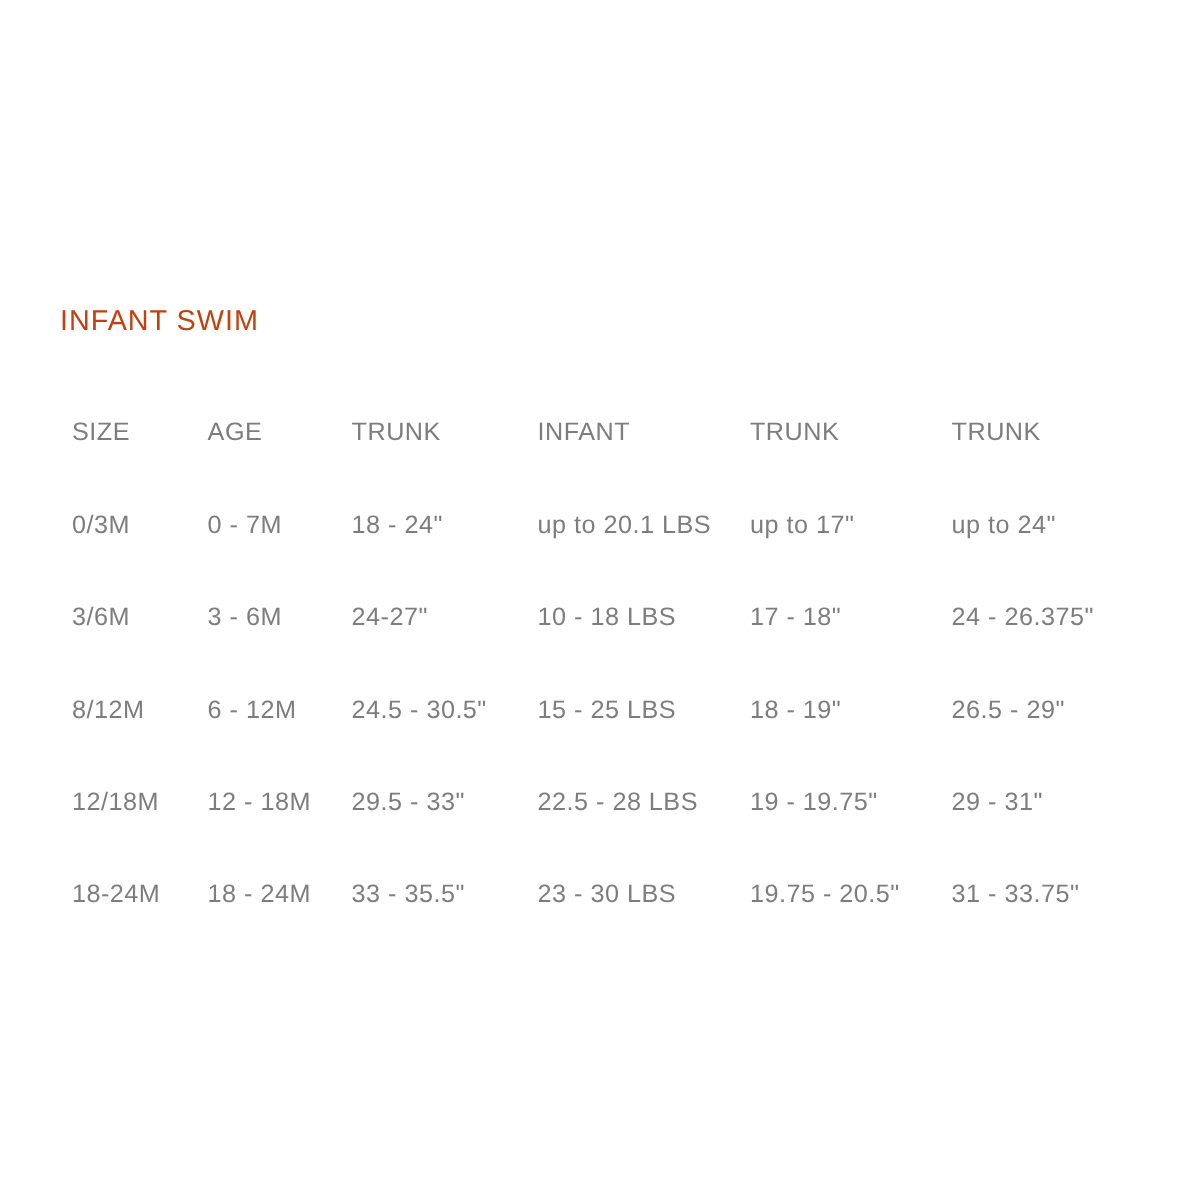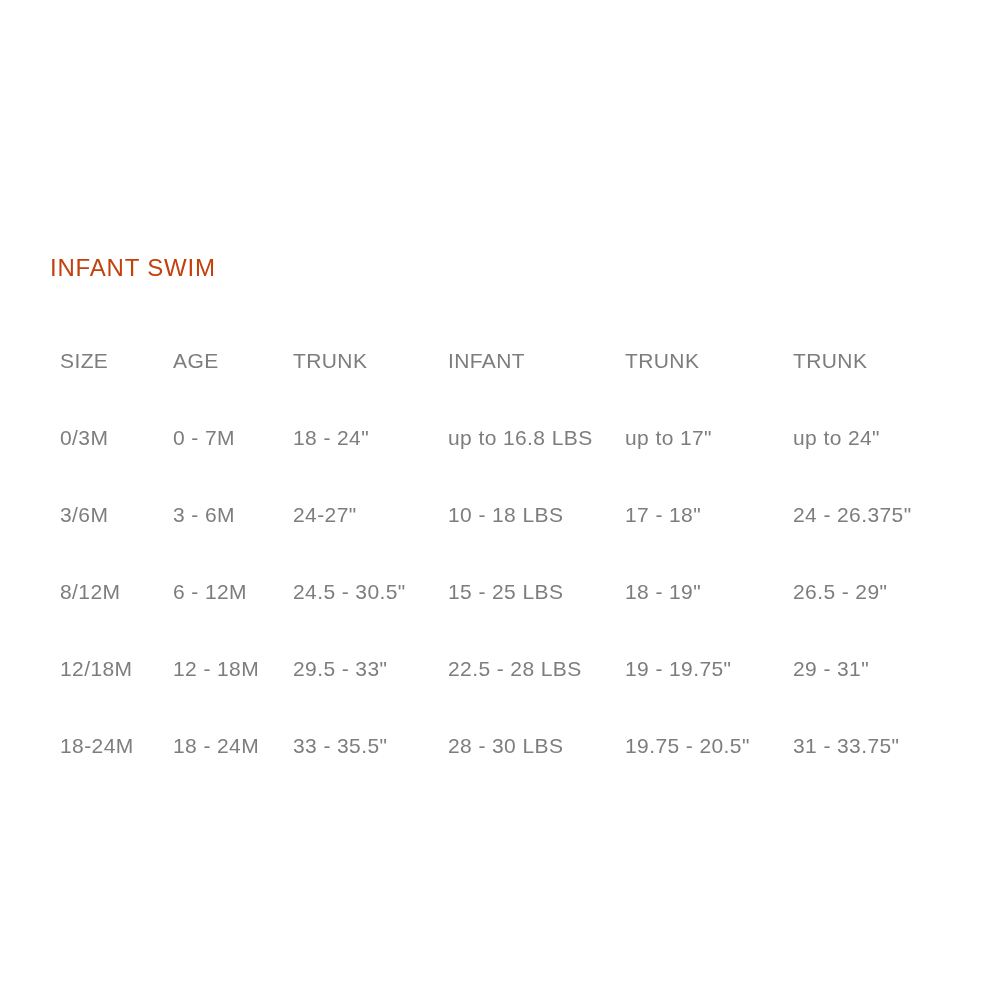--- a/index.html
+++ b/index.html
@@ -60,21 +60,21 @@
     <div class="cell">TRUNK</div>
     <div class="cell">INFANT</div>
     <div class="cell">TRUNK</div>
     <div class="cell">TRUNK</div>
   </div>
 
   <div class="trow">
     <div class="cell">0/3M</div>
     <div class="cell">0 - 7M</div>
     <div class="cell">18 - 24"</div>
-    <div class="cell">up to 16.8 LBS</div>
+    <div class="cell">up to 20.1 LBS</div>
     <div class="cell">up to 17"</div>
     <div class="cell">up to 24"</div>
   </div>
 
   <div class="trow">
     <div class="cell">3/6M</div>
     <div class="cell">3 - 6M</div>
     <div class="cell">24-27"</div>
     <div class="cell">10 - 18 LBS</div>
     <div class="cell">17 - 18"</div>
@@ -96,18 +96,18 @@
     <div class="cell">29.5 - 33"</div>
     <div class="cell">22.5 - 28 LBS</div>
     <div class="cell">19 - 19.75"</div>
     <div class="cell">29 - 31"</div>
   </div>
 
   <div class="trow">
     <div class="cell">18-24M</div>
     <div class="cell">18 - 24M</div>
     <div class="cell">33 - 35.5"</div>
-    <div class="cell">28 - 30 LBS</div>
+    <div class="cell">23 - 30 LBS</div>
     <div class="cell">19.75 - 20.5"</div>
     <div class="cell">31 - 33.75"</div>
   </div>
 
 </div>
 
 </body></html>

